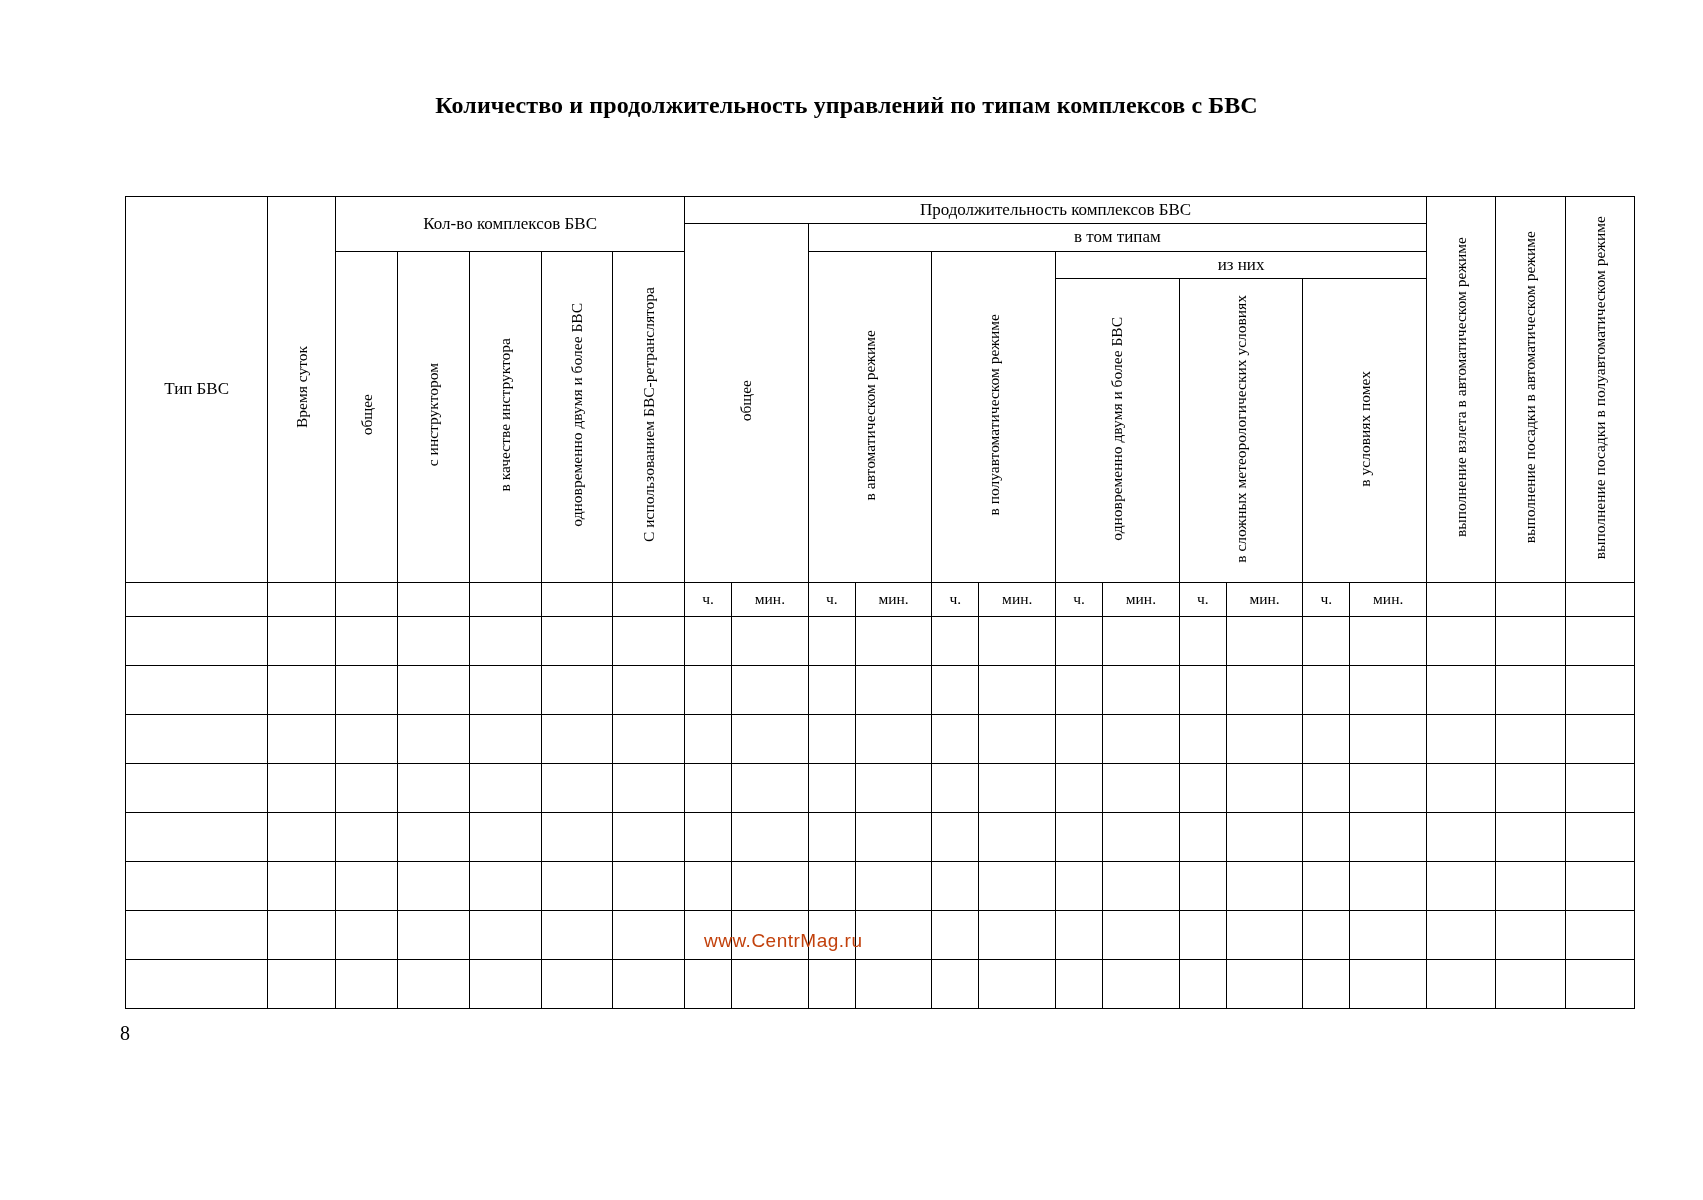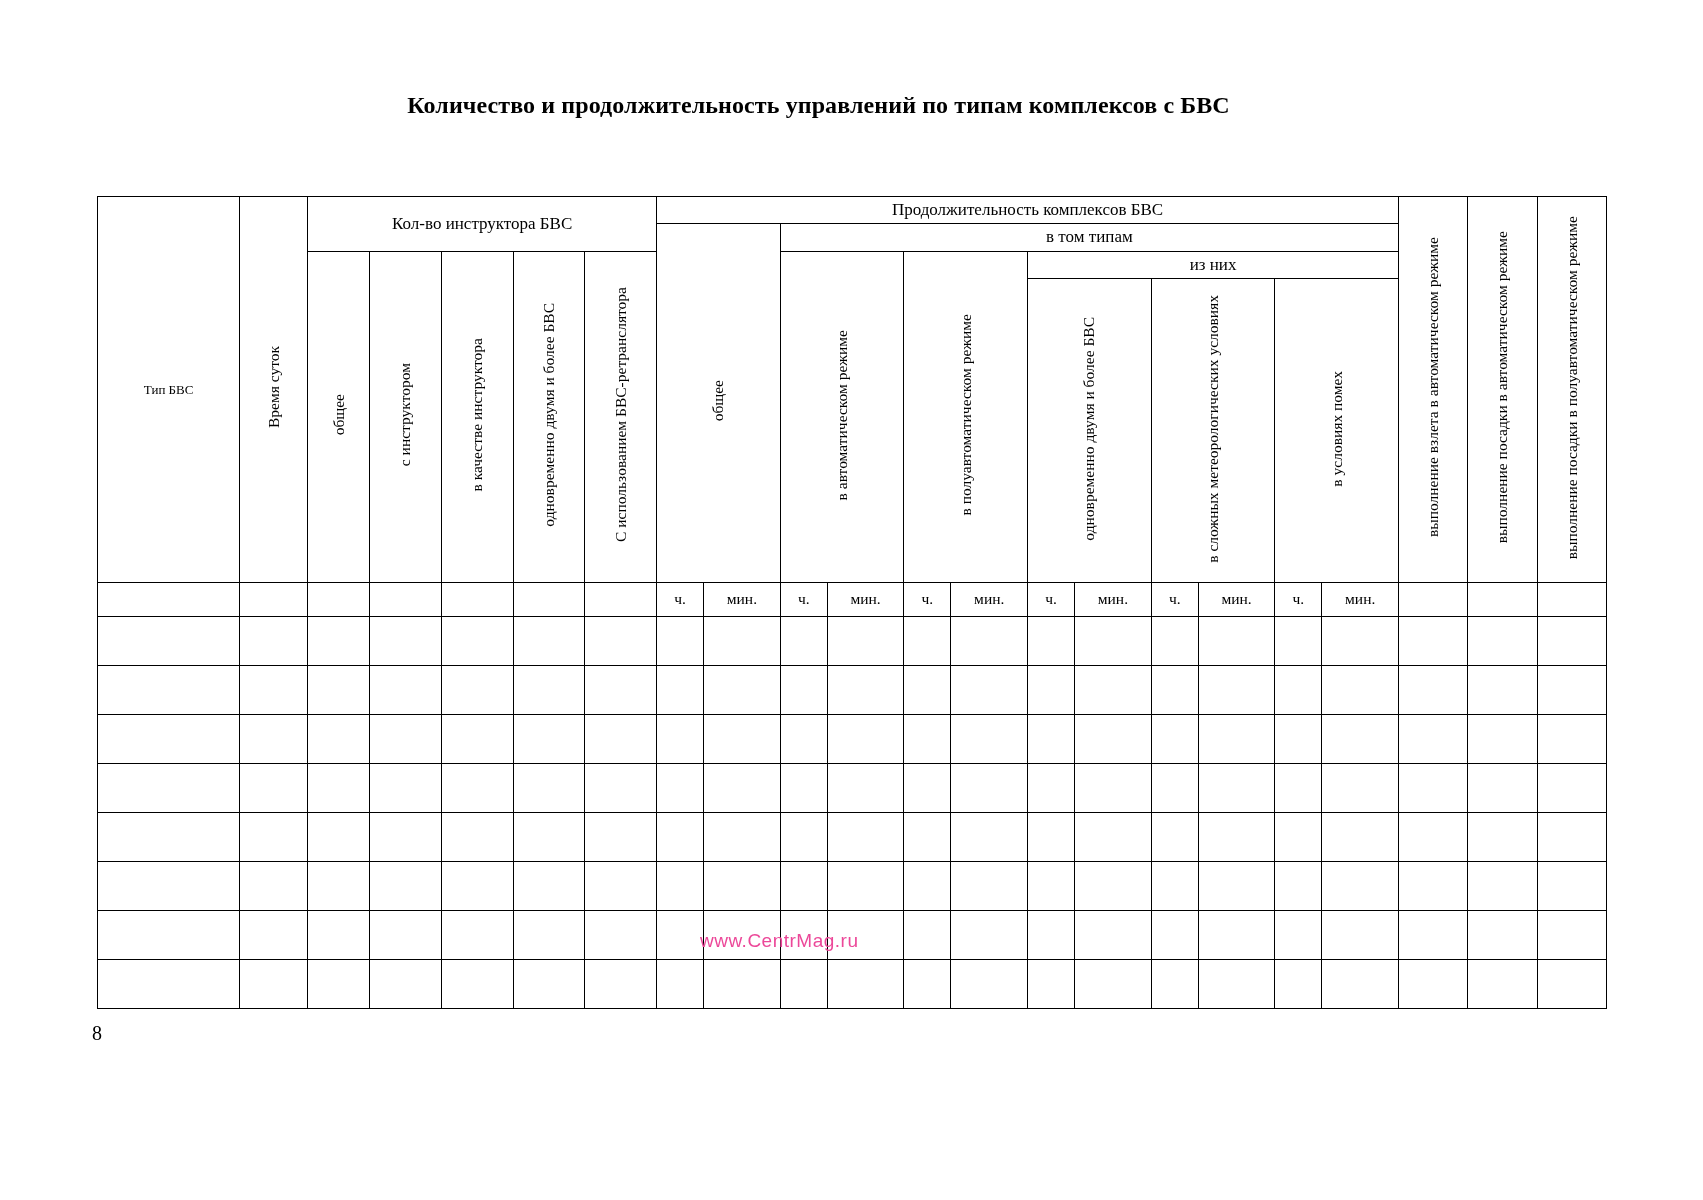--- a/index.html
+++ b/index.html
@@ -13,20 +13,21 @@
     font-family: "Liberation Serif", serif;
     color: #000000;
     position: relative;
     overflow: hidden;
   }
   .page {
     position: relative;
     width: 1637px;
     height: 1200px;
     box-sizing: border-box;
+    margin-left: 28px;
   }
   .title-block {
     text-align: center;
     padding-top: 88px;
     font-weight: bold;
     font-size: 24px;
     line-height: 1.45;
     letter-spacing: 0.1px;
   }
   .title-line {
@@ -60,39 +61,39 @@
   }
   .vtext.center {
     text-align: center;
   }
   .htext {
     display: block;
     padding: 3px 4px;
     line-height: 1.2;
   }
   .cell-type {
-    font-size: 13px;
+    font-size: 17px;
   }
   .hdr-grp {
     font-size: 17px;
   }
   .unit {
     font-size: 16px;
     height: 34px;
   }
   .data-row td {
     height: 48px;
   }
   .watermark {
     position: absolute;
-    left: 700px;
+    left: 676px;
     top: 930px;
     font-family: "Liberation Sans", sans-serif;
     font-size: 19px;
-    color: #ec4899;
+    color: #c2410c;
     letter-spacing: 0.5px;
     pointer-events: none;
   }
   .page-number {
     position: absolute;
     left: 92px;
     top: 1022px;
     font-size: 20px;
   }
 </style>
@@ -133,21 +134,21 @@
 
     <tbody>
         <tr>
       <td rowspan="5">
         <span class="htext cell-type">Тип БВС</span>
       </td>
       <td rowspan="5">
         <span class="vtext center">Время суток</span>
       </td>
       <td colspan="5" rowspan="2">
-        <span class="htext hdr-grp">Кол-во инструктора БВС</span>
+        <span class="htext hdr-grp">Кол-во комплексов БВС</span>
       </td>
       <td colspan="12">
         <span class="htext hdr-grp">Продолжительность комплексов БВС</span>
       </td>
       <td rowspan="5">
         <span class="vtext">выполнение взлета в автоматическом режиме</span>
       </td>
       <td rowspan="5">
         <span class="vtext">выполнение посадки в автоматическом режиме</span>
       </td>

